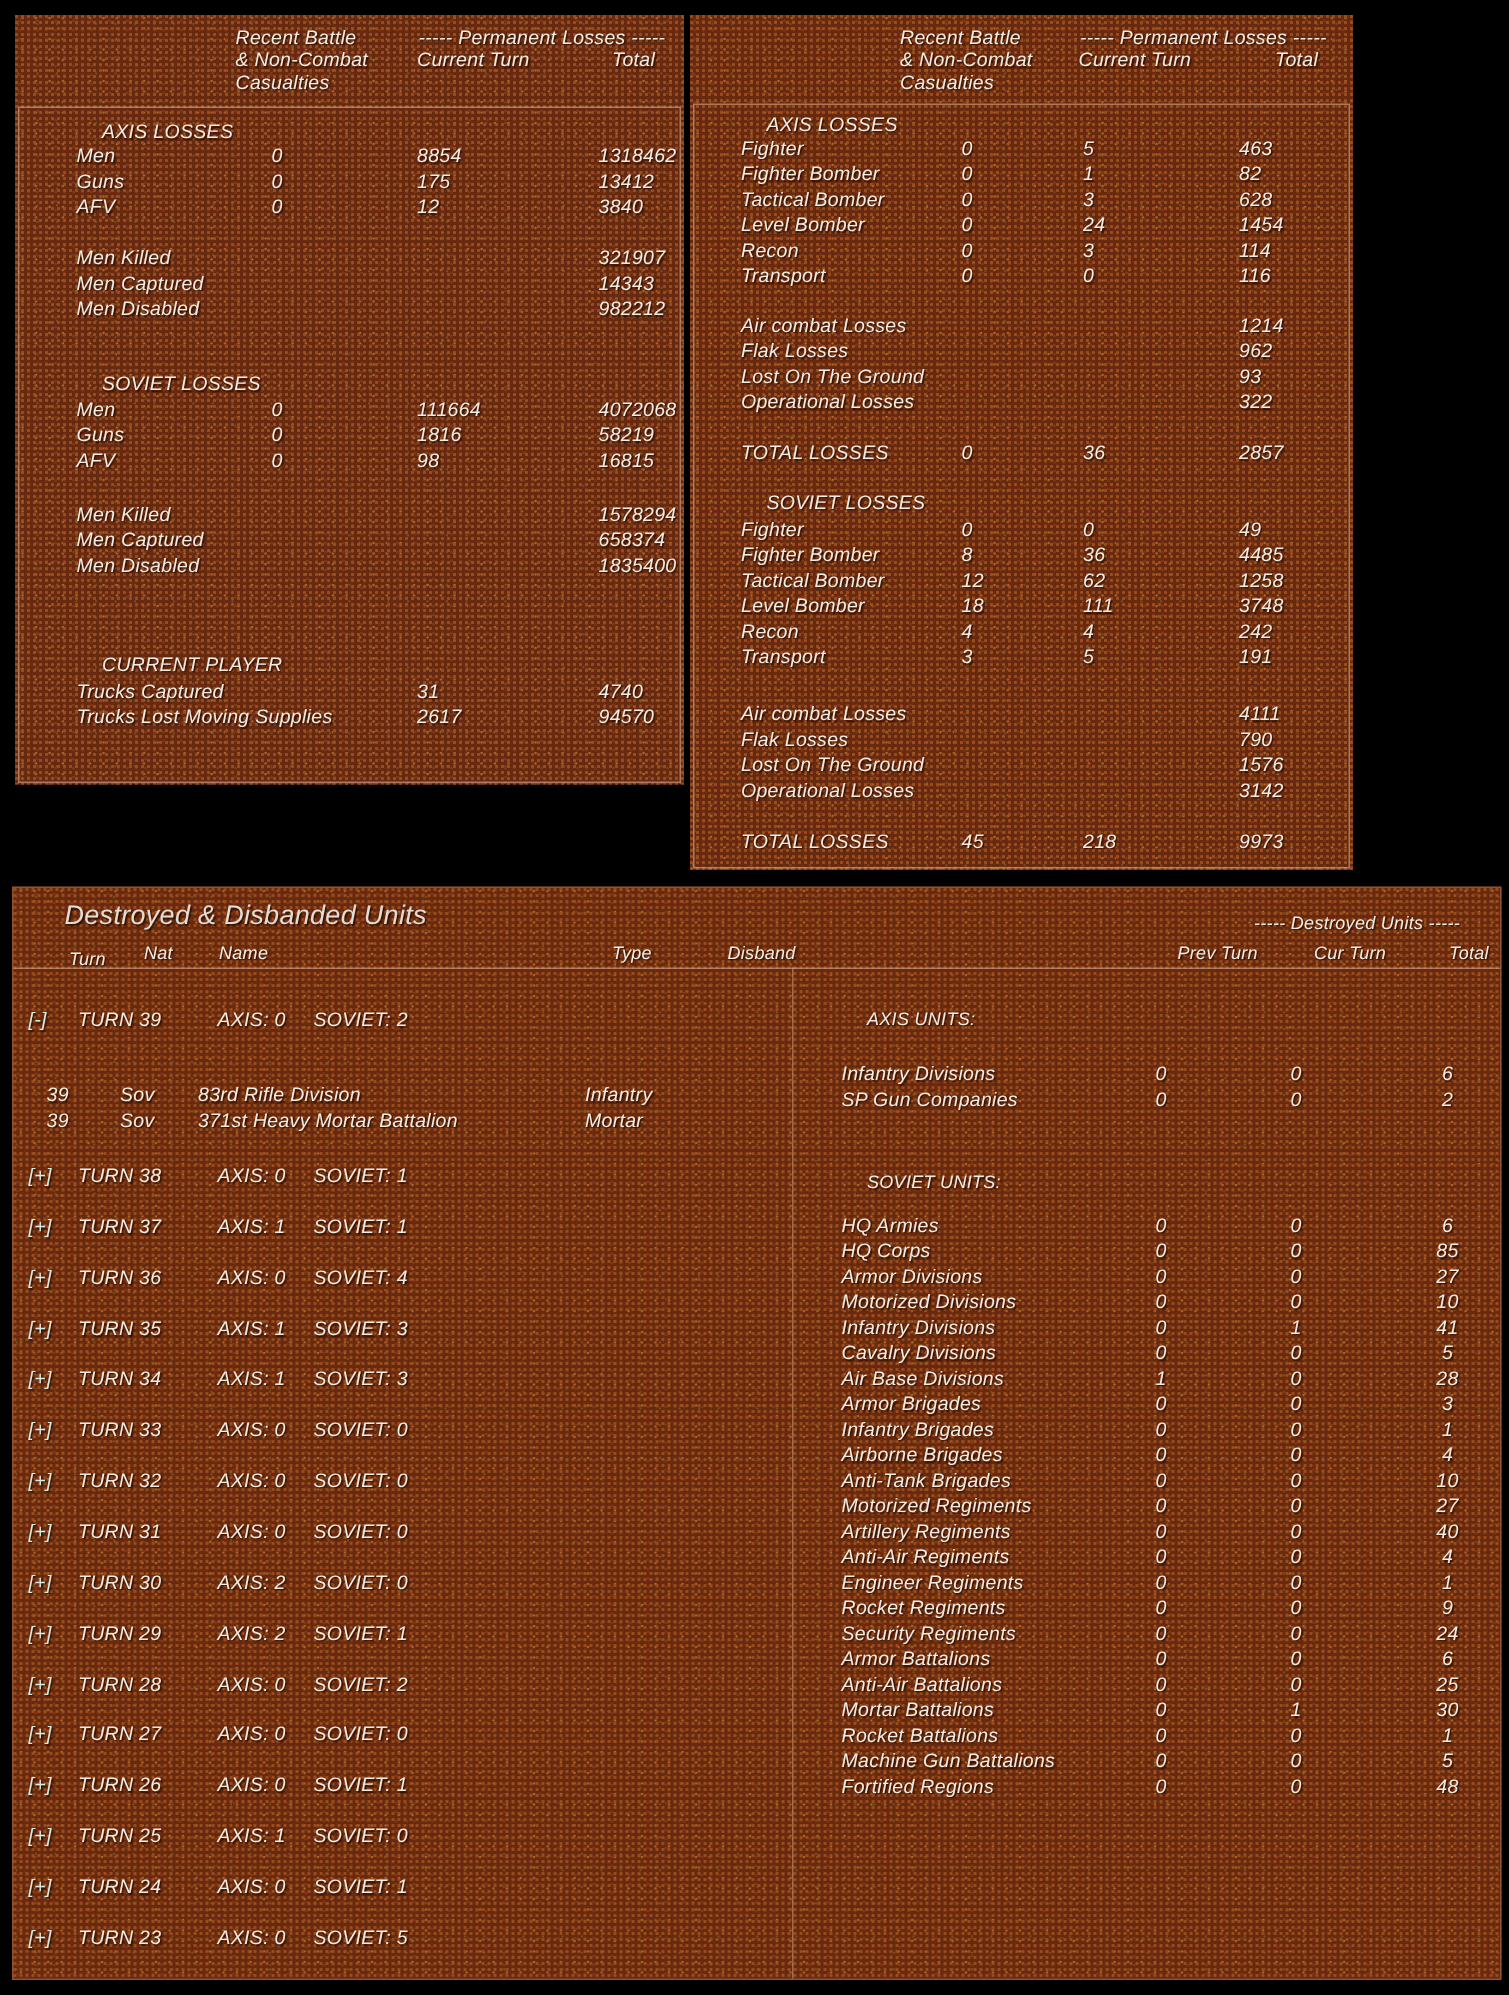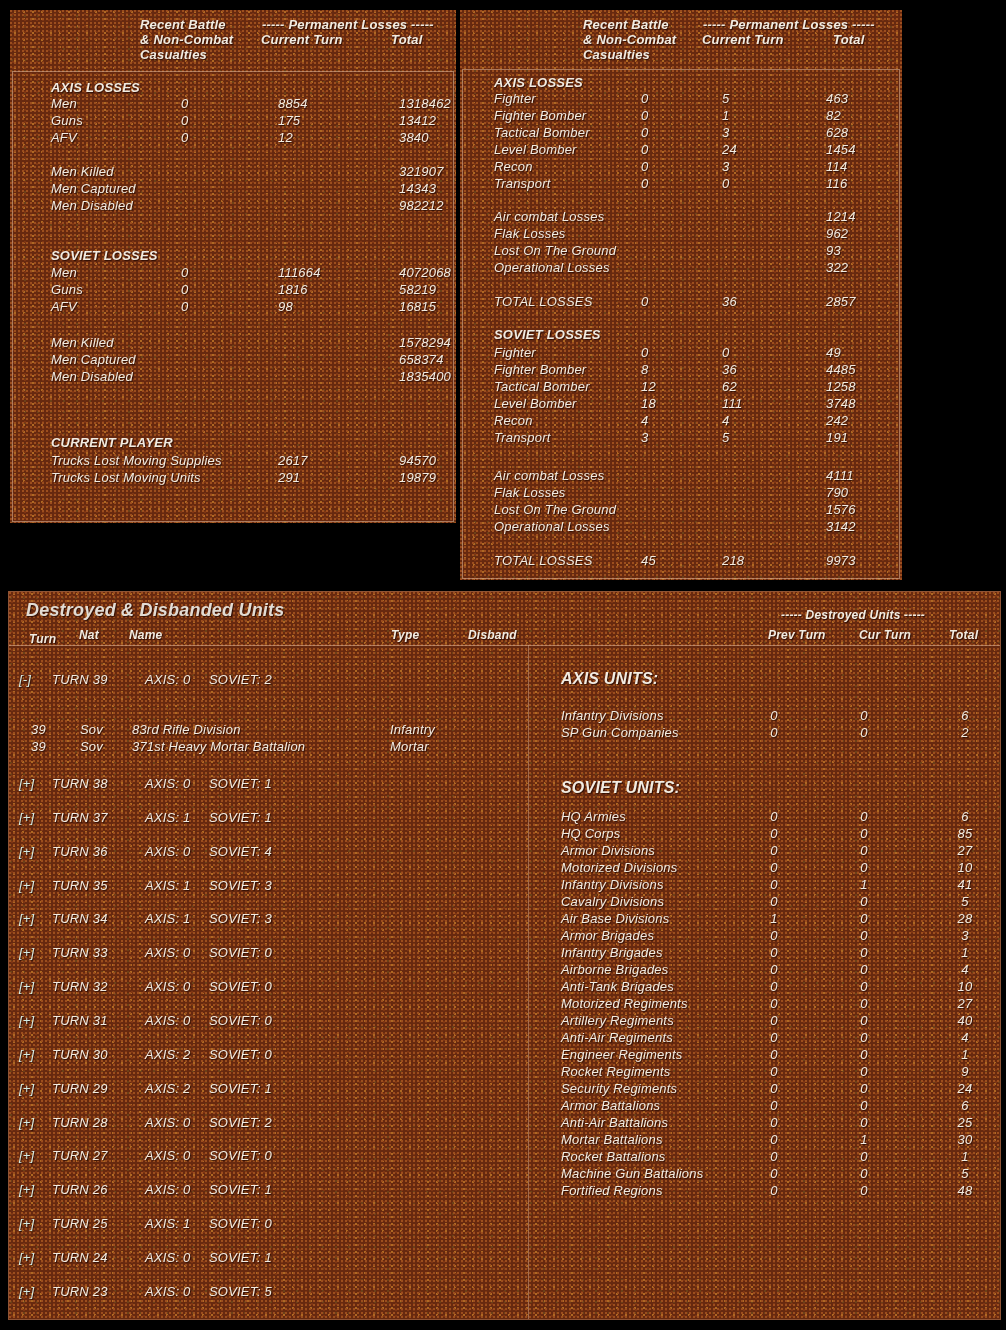--- a/index.html
+++ b/index.html
@@ -18,24 +18,24 @@
       radial-gradient(circle at 2px 6px, #6f5a22 0.5px, transparent 0.9px);
     background-size:4px 4px,6px 6px,9px 7px,13px 11px;
   }
   .p-ground{left:10px;top:10px;width:446px;height:513px;}
   .p-air{left:460px;top:10px;width:442px;height:570px;}
   .p-bottom{left:8px;top:591px;width:991px;height:727px;border:1px solid rgba(214,162,127,.35);}
   .cbox{position:absolute;border:1px solid rgba(226,186,158,.55);}
   .p-ground .cbox{left:2px;right:2px;top:61px;bottom:1px;}
   .p-air .cbox{left:2px;right:2px;top:59px;bottom:1px;}
   .t{position:absolute;white-space:nowrap;text-shadow:1px 1px 1px rgba(35,8,0,.85);letter-spacing:.2px;}
-  .b{font-weight:bold;}
+  .b{font-weight:normal;margin-left:17px;}
   .fs12{font-size:12px;line-height:14px;}
   .fs13{font-size:13px;line-height:15px;}
-  .fs16{font-size:16px;line-height:18px;}
+  .fs16{font-size:12px;line-height:18px;}
   .fs18{font-size:18px;line-height:20px;color:#e2dcd4;}
   .rows{position:absolute;left:0;right:0;}
   .row{position:relative;height:17px;font-size:13px;line-height:15px;}
   .row span{position:absolute;white-space:nowrap;text-shadow:1px 1px 1px rgba(35,8,0,.85);letter-spacing:.2px;}
   
   .p-ground .lbl{left:38px;} .p-ground .c1{left:168px;} .p-ground .c2{left:265px;} .p-ground .c3{left:386px;}
   .p-air    .lbl{left:31px;} .p-air    .c1{left:178px;} .p-air    .c2{left:259px;} .p-air    .c3{left:363px;}
   
   .hline{position:absolute;left:0;right:0;top:53px;height:1px;background:rgba(226,186,158,.55);}
   .vline{position:absolute;left:519px;top:53px;bottom:0;width:1px;background:rgba(226,186,158,.45);}
@@ -137,28 +137,28 @@
         <div class="row">
         <span class="lbl">Men Disabled</span>
         <span class="c3">1835400</span>
       </div>
       </div>
 
     <div class="t b fs13" style="left:38px;top:363px;">CURRENT PLAYER</div>
     <div class="rows" style="top:381px;">
 
         <div class="row">
+        <span class="lbl">Trucks Captured</span>
+        <span class="c2">31</span>
+        <span class="c3">4740</span>
+      </div>
+        <div class="row">
         <span class="lbl">Trucks Lost Moving Supplies</span>
         <span class="c2">2617</span>
         <span class="c3">94570</span>
-      </div>
-        <div class="row">
-        <span class="lbl">Trucks Lost Moving Units</span>
-        <span class="c2">291</span>
-        <span class="c3">19879</span>
       </div>
       </div>
   </div>
 </div>
 
 <div class="panel p-air">
   <div class="t b fs13" style="left:123px;top:7px;">
     <div>Recent Battle</div>
     <div>&amp; Non-Combat</div>
     <div>Casualties</div>
@@ -297,21 +297,21 @@
       <span class="lbl">TOTAL LOSSES</span>
       <span class="c1">45</span>
       <span class="c2">218</span>
       <span class="c3">9973</span>
     </div>
   </div>
 </div>
 
 <div class="panel p-bottom">
   <div class="t b fs18" style="left:17px;top:8px;">Destroyed &amp; Disbanded Units</div>
-  <div class="t b fs12" style="left:772px;top:16px;">----- Destroyed Units -----</div>
+  <div class="t b fs12" style="left:810px;top:16px;">----- Destroyed Units -----</div>
 
   <div class="t b fs12" style="left:20px;top:40px;text-align:right;">Turn</div>
   <div class="t b fs12" style="left:70px;top:36px;">Nat</div>
   <div class="t b fs12" style="left:120px;top:36px;">Name</div>
   <div class="t b fs12" style="left:382px;top:36px;">Type</div>
   <div class="t b fs12" style="left:459px;top:36px;">Disband</div>
   <div class="t b fs12" style="left:759px;top:36px;">Prev Turn</div>
   <div class="t b fs12" style="left:850px;top:36px;">Cur Turn</div>
   <div class="t b fs12" style="left:940px;top:36px;">Total</div>
 

